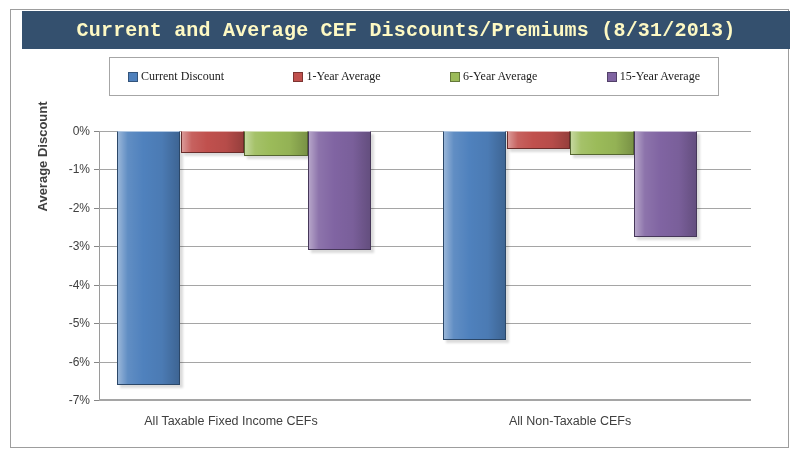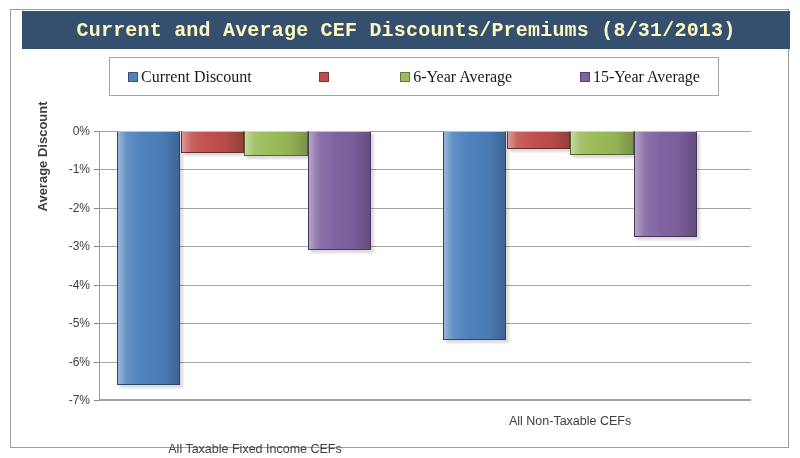--- a/index.html
+++ b/index.html
@@ -70,21 +70,21 @@
   .legend-swatch {
     width: 10px;
     height: 10px;
     margin-right: 3px;
     display: inline-block;
     border: 1px solid rgba(0,0,0,0.35);
     box-sizing: border-box;
   }
   .legend-label {
     font-family: "Liberation Serif", serif;
-    font-size: 16px;
+    font-size: 12px;
     color: #1a1a1a;
   }
 
   
   #y-axis-title {
     position: absolute;
     left: 22px;
     top: 185px;
     width: 18px;
     transform-origin: center center;
@@ -190,20 +190,21 @@
     <div id="title-text">Current and Average CEF Discounts/Premiums (8/31/2013)</div>
   </div>
 
   <div id="legend-box">
     <div class="legend-item">
       <span class="legend-swatch" style="background:#4f81bd"></span>
       <span class="legend-label">Current Discount</span>
     </div>
     <div class="legend-item">
       <span class="legend-swatch" style="background:#c0504d"></span>
+      <span class="legend-label">1-Year Average</span>
     </div>
     <div class="legend-item">
       <span class="legend-swatch" style="background:#9bbb59"></span>
       <span class="legend-label">6-Year Average</span>
     </div>
     <div class="legend-item">
       <span class="legend-swatch" style="background:#8064a2"></span>
       <span class="legend-label">15-Year Average</span>
     </div>
   </div>
@@ -252,19 +253,19 @@
         <div class="bar-shadow" style="left: 346.93px; top: 3px; width: 63.57px; height: 209.436px;"></div>
         <div class="bar" title="Current Discount — All Non-Taxable CEFs: -5.45%" style="left: 343.93px; top: 0px; width: 63.57px; height: 209.436px; background: rgb(79, 129, 189);"></div>
         <div class="bar-shadow" style="left: 410.5px; top: 3px; width: 63.57px; height: 18.0614px;"></div>
         <div class="bar" title="1-Year Average — All Non-Taxable CEFs: -0.47%" style="left: 407.5px; top: 0px; width: 63.57px; height: 18.0614px; background: rgb(192, 80, 77);"></div>
         <div class="bar-shadow" style="left: 474.07px; top: 3px; width: 63.57px; height: 23.8257px;"></div>
         <div class="bar" title="3-Year Average — All Non-Taxable CEFs: -0.62%" style="left: 471.07px; top: 0px; width: 63.57px; height: 23.8257px; background: rgb(155, 187, 89);"></div>
         <div class="bar-shadow" style="left: 537.64px; top: 3px; width: 63.57px; height: 106.063px;"></div>
         <div class="bar" title="10-Year Average — All Non-Taxable CEFs: -2.76%" style="left: 534.64px; top: 0px; width: 63.57px; height: 106.063px; background: rgb(128, 100, 162);"></div>
       </div>
     <div id="cat-labels">
-        <div class="cat-label" style="left: 156px; margin-top: 28px;">All Taxable Fixed Income CEFs</div>
+        <div class="cat-label" style="left: 132px;">All Taxable Fixed Income CEFs</div>
         <div class="cat-label" style="left: 471.07px;">All Non-Taxable CEFs</div>
       </div>
     <div id="plot-bottom-border"></div>
   </div>
 
 </div>
 
 </body></html>

